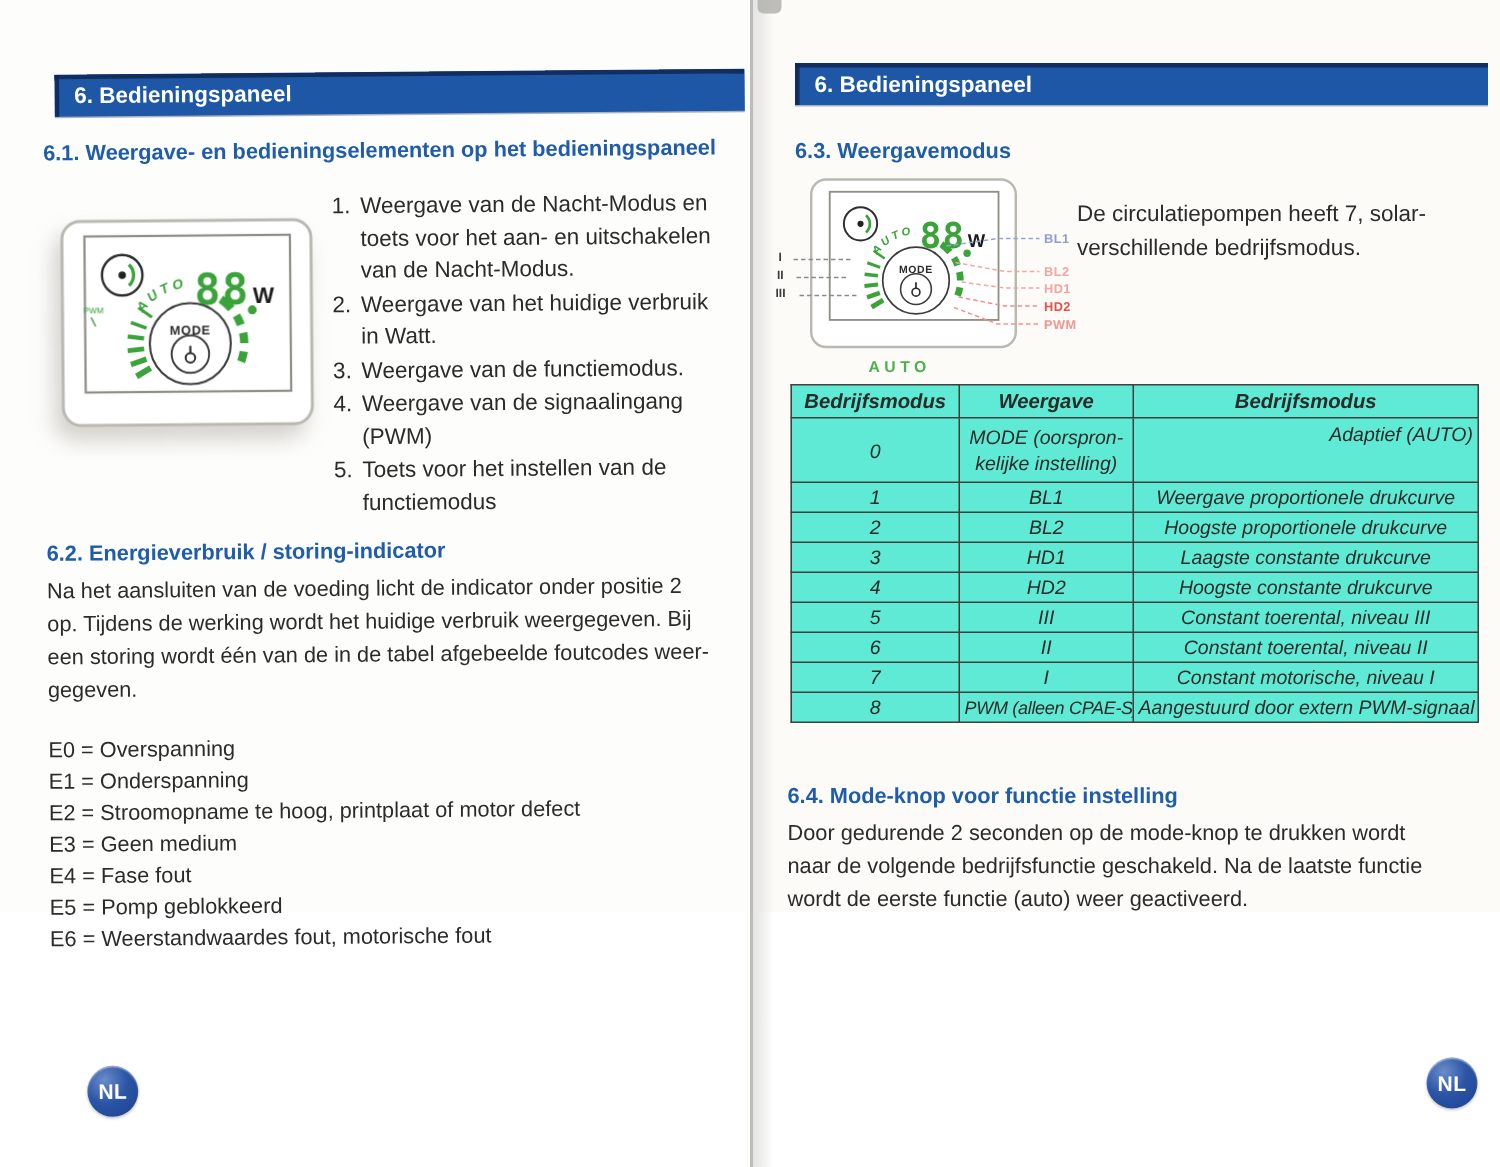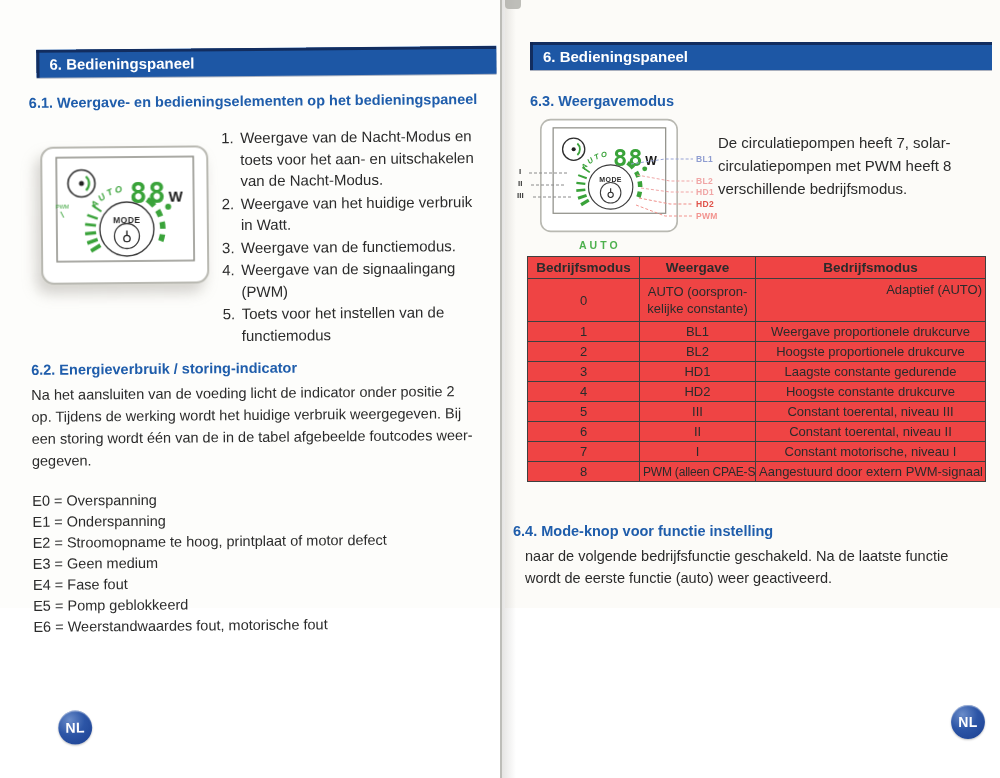--- a/index.html
+++ b/index.html
@@ -38,21 +38,21 @@
   .figure{position:absolute;}
   .panel-shadow{filter:drop-shadow(-5px 9px 7px rgba(115,108,95,.30));}
 
   .fig-label{position:absolute;font-weight:bold;}
   .lvl{font-size:8px;color:#3c3c3c;width:14px;text-align:left;}
   .rlab{font-size:8.5px;letter-spacing:.3px;}
   .auto-caption{position:absolute;color:#4db04d;font-size:10.5px;letter-spacing:3px;font-weight:bold;}
 
   table.modes{
     position:absolute;border-collapse:collapse;table-layout:fixed;width:458px;
-    font-size:13px;background:#ef4444;
+    font-size:13px;background:#5eead4;font-style:italic;
   }
   table.modes th, table.modes td{
     border:1px solid #3f3f3f;text-align:center;vertical-align:middle;
     padding:0 3px;overflow:hidden;
   }
   table.modes th{font-size:13.5px;height:21px;}
   tr.r0 td{height:39px;}
   tr.rr td{height:19px;white-space:nowrap;}
   tr.r0 td.wrapcell{white-space:normal;line-height:17px;}
   td.tight{font-size:12px;letter-spacing:-.2px;}
@@ -241,55 +241,54 @@
     <span class="fig-label rlab" style="left:181px;top:58px;color:#f0a6a6;">BL2</span>
     <span class="fig-label rlab" style="left:181px;top:69px;color:#f0a6a6;">HD1</span>
     <span class="fig-label rlab" style="left:181px;top:81px;color:#e0534a;">HD2</span>
     <span class="fig-label rlab" style="left:181px;top:93px;color:#f2948f;">PWM</span>
 
     <span class="auto-caption" style="left:64px;top:121px;">AUTO</span>
   </div>
 
   <div class="body-block" style="left:213px;top:131px;font-size:15px;line-height:23px;">
     <div class="body-line">De  circulatiepompen heeft 7, solar-</div>
-    <div class="body-line">circulatiepompen met PWM heeft 8</div>
     <div class="body-line">verschillende bedrijfsmodus.</div>
   </div>
 
   <table class="modes" style="left:22px;top:256px;">
     <colgroup>
         <col style="width:112px">
         <col style="width:116px">
         <col style="width:230px">
       </colgroup>
     <tbody>
         <tr>
       <th>Bedrijfsmodus</th>
       <th>Weergave</th>
       <th>Bedrijfsmodus</th>
     </tr>
     <tr class="r0">
       <td>0</td>
-      <td class="wrapcell">AUTO (oorspron- kelijke constante)</td>
+      <td class="wrapcell">MODE (oorspron- kelijke instelling)</td>
       <td style="vertical-align:top;padding-top:3px;text-align:right;">Adaptief (AUTO)</td>
     </tr>
     <tr class="rr">
       <td>1</td>
       <td>BL1</td>
       <td>Weergave proportionele drukcurve</td>
     </tr>
     <tr class="rr">
       <td>2</td>
       <td>BL2</td>
       <td>Hoogste proportionele drukcurve</td>
     </tr>
     <tr class="rr">
       <td>3</td>
       <td>HD1</td>
-      <td>Laagste constante gedurende</td>
+      <td>Laagste constante drukcurve</td>
     </tr>
     <tr class="rr">
       <td>4</td>
       <td>HD2</td>
       <td>Hoogste constante drukcurve</td>
     </tr>
     <tr class="rr">
       <td>5</td>
       <td>III</td>
       <td>Constant toerental, niveau III</td>
@@ -305,22 +304,23 @@
       <td>Constant motorische, niveau I</td>
     </tr>
     <tr class="rr">
       <td>8</td>
       <td class="tight">PWM (alleen CPAE-S)</td>
       <td>Aangestuurd door extern PWM-signaal</td>
     </tr>
   </tbody>
     </table>
 
-  <div class="sec-title" style="left:8px;top:523px;text-align:right;">6.4. Mode-knop voor functie instelling</div>
+  <div class="sec-title" style="left:20px;top:523px;text-align:right;">6.4. Mode-knop voor functie instelling</div>
   <div class="body-block" style="left:20px;top:545px;">
+    <div class="body-line">Door gedurende 2 seconden op de mode-knop te drukken wordt</div>
     <div class="body-line">naar de volgende bedrijfsfunctie geschakeld. Na de laatste functie</div>
     <div class="body-line">wordt de eerste functie (auto) weer geactiveerd.</div>
   </div>
 
   <div class="badge" style="left:430px;top:705px;">NL</div>
 </div>
 
 <div class="divider"></div>
 <div class="divider-shadow"></div>
 <div class="divider-notch"></div>

